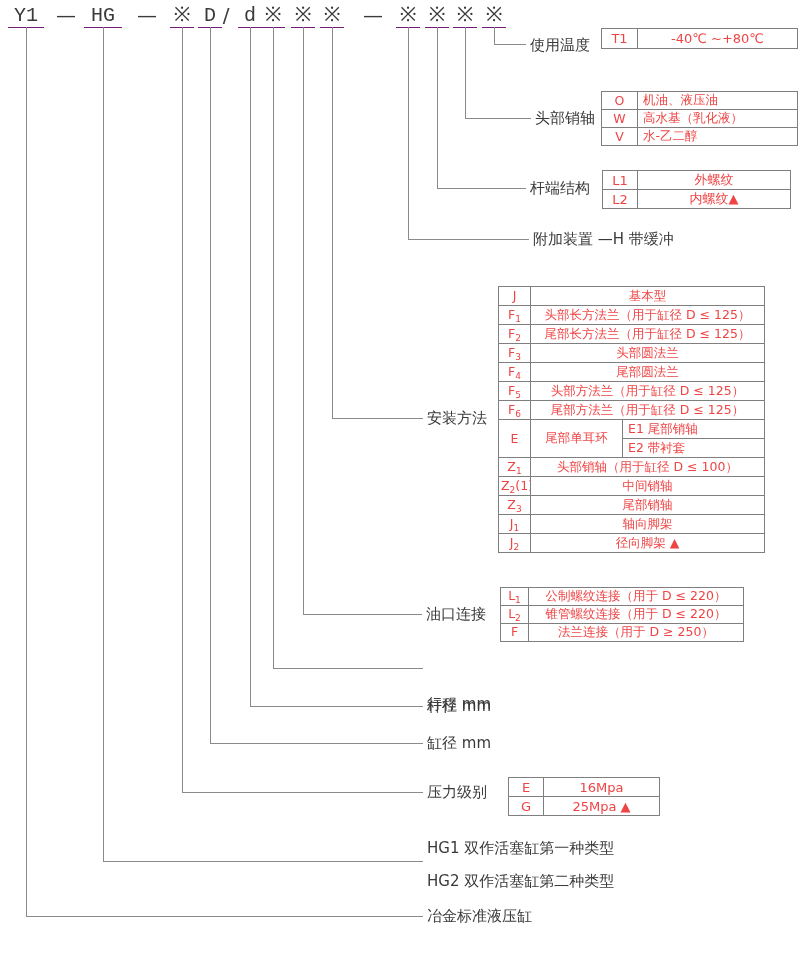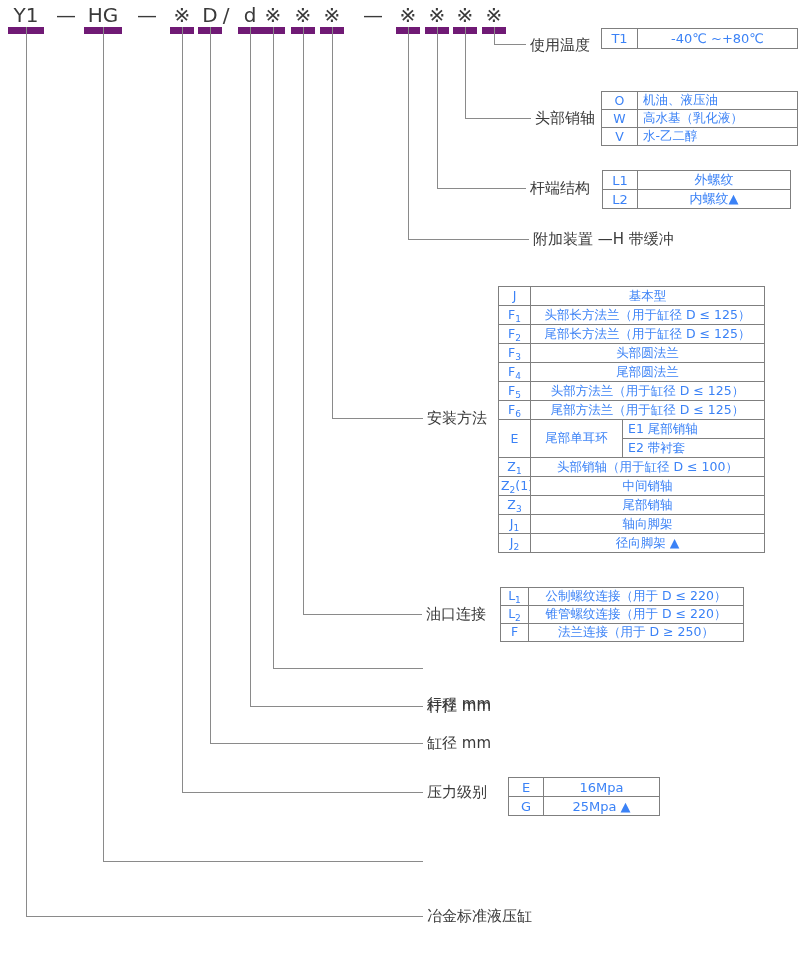--- a/index.html
+++ b/index.html
@@ -1,29 +1,29 @@
 <!DOCTYPE html>
 <html><head>
 <meta charset="utf-8">
 <style>
   html,body{margin:0;padding:0;background:#ffffff;}
   .canvas{position:relative;width:800px;height:961px;background:#fff;
           font-family:"DejaVu Sans","Liberation Sans",sans-serif;color:#3d3d3d;overflow:hidden;}
   
   .sym{position:absolute;top:4px;height:23px;line-height:23px;font-size:20px;
        text-align:center;color:#3a3a3a;letter-spacing:0;}
-  .sym.ul{border-bottom:7px solid #701a75;}
+  .sym.ul{border-bottom:1px solid #701a75;font-family:Liberation Mono, monospace;}
   
   .vline{position:absolute;width:1px;background:#8a8a8a;}
   .hline{position:absolute;height:1px;background:#8a8a8a;}
   
   .lbl{position:absolute;font-size:15px;line-height:18px;white-space:nowrap;color:#3a3a3a;}
   
   table.t{position:absolute;border-collapse:collapse;table-layout:fixed;
-          font-size:13px;color:#3b82f6;}
+          font-size:13px;color:#ef4444;}
   .t td{border:1px solid #7f7f7f;text-align:center;padding:0 2px;
         white-space:nowrap;overflow:hidden;}
   .t td.left{text-align:left;padding-left:5px;}
   .t-temp td{height:19px;}
   .t-medium td{height:16px;font-size:12.5px;}
   .t-medium td.desc{text-align:left;padding-left:5px;}
   .t-rodend td{height:17px;}
   .t-mount td{height:18px;font-size:12.5px;}
   .t-oil td{height:17px;font-size:12.5px;}
   .t-press td{height:18px;}
@@ -90,20 +90,22 @@
   <div class="lbl" style="left:530px;top:36px">使用温度</div>
   <div class="lbl" style="left:535px;top:109px">头部销轴</div>
   <div class="lbl" style="left:530px;top:179px">杆端结构</div>
   <div class="lbl" style="left:533px;top:230px">附加装置 —H 带缓冲</div>
   <div class="lbl" style="left:427px;top:409px">安装方法</div>
   <div class="lbl" style="left:426px;top:605px">油口连接</div>
   <div class="lbl" style="left:427px;top:695px">行程 mm</div>
   <div class="lbl" style="left:427px;top:697px">杆径 mm</div>
   <div class="lbl" style="left:427px;top:734px">缸径 mm</div>
   <div class="lbl" style="left:427px;top:783px">压力级别</div>
+  <div class="lbl" style="left:427px;top:839px">HG1 双作活塞缸第一种类型</div>
+  <div class="lbl" style="left:427px;top:872px">HG2 双作活塞缸第二种类型</div>
   <div class="lbl" style="left:427px;top:907px">冶金标准液压缸</div>
 
   <table class="t t-temp" style="left:601px;top:28px;width:196px">
     <colgroup>
         <col style="width:36px">
         <col style="width:160px">
       </colgroup>
     <tbody>
         <tr>
       <td>T1</td>

